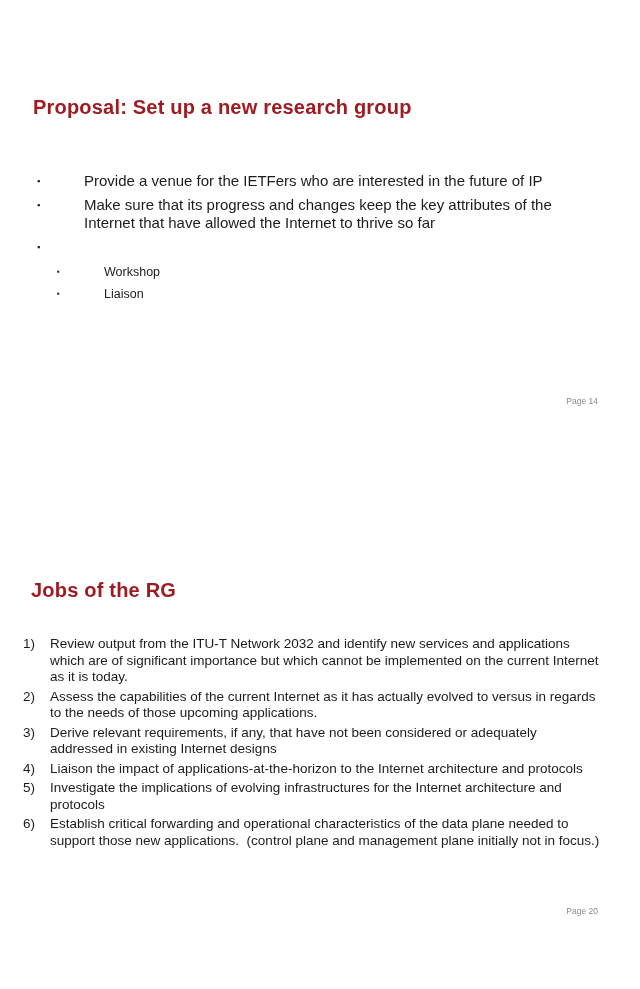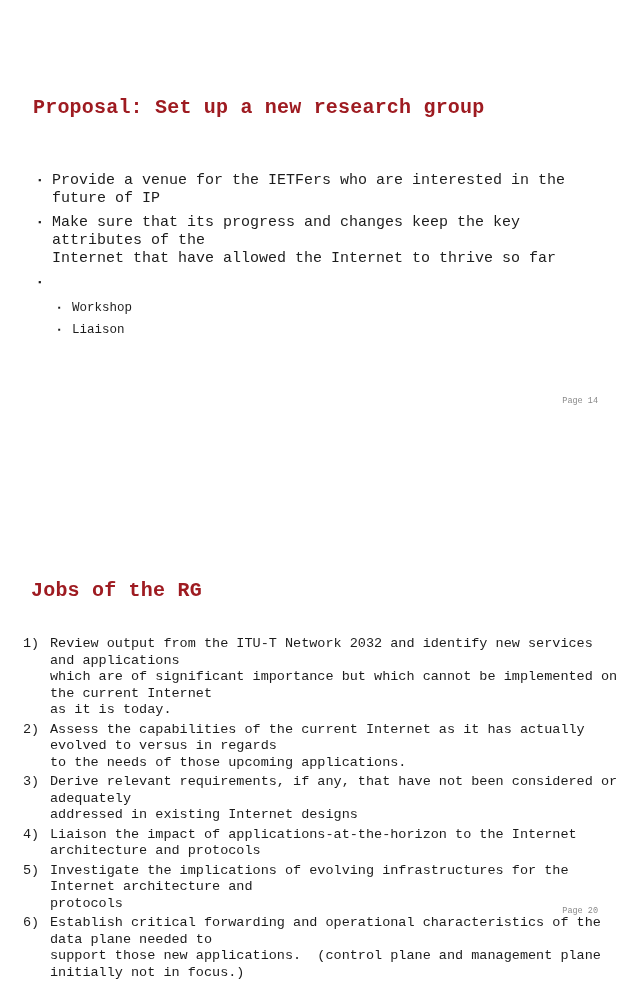--- a/index.html
+++ b/index.html
@@ -1,21 +1,21 @@
 <!DOCTYPE html>
 <html><head>
 <meta charset="utf-8">
 <style>
   html, body { margin: 0; padding: 0; background: #ffffff; }
   .page {
     position: relative;
     width: 640px;
     height: 989px;
     background: #ffffff;
-    font-family: Liberation Mono, monospace;
+    font-family: Liberation Sans, sans-serif;
     color: #1c1c1c;
     overflow: hidden;
   }
   .slide-title {
     position: absolute;
     left: 33px;
     font-size: 20px;
     font-weight: bold;
     color: #9e1b21;
     letter-spacing: 0.2px;
@@ -50,20 +50,21 @@
     width: 15px;
     font-size: 9px;
     line-height: inherit;
     color: #1c1c1c;
   }
   .b-row.sub .b-glyph { font-size: 8px; width: 15px; }
   .b-text {
     flex: 1;
     max-width: 545px;
     white-space: pre-wrap;
+    margin-left: 32px;
   }
 
   
   .num-list {
     position: absolute;
     top: 636px;
     left: 0;
     width: 625px;
   }
   .n-row {

